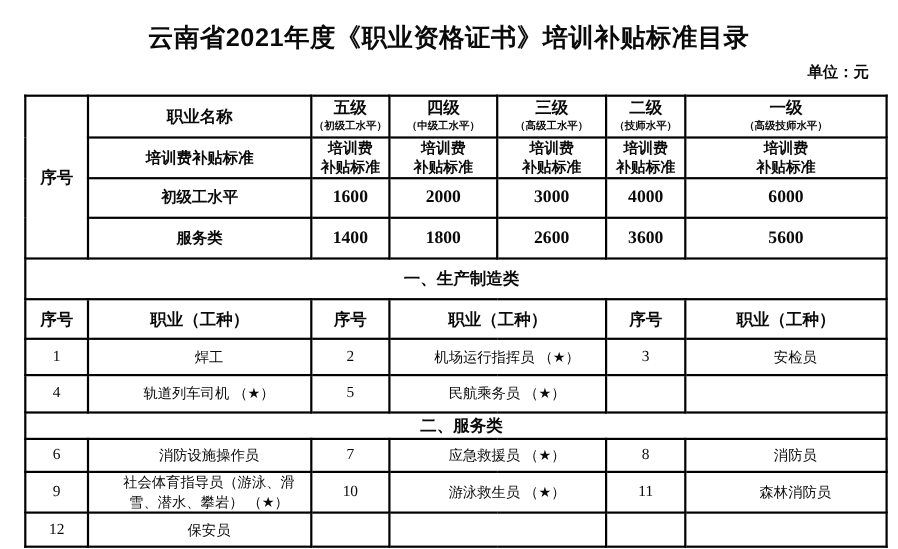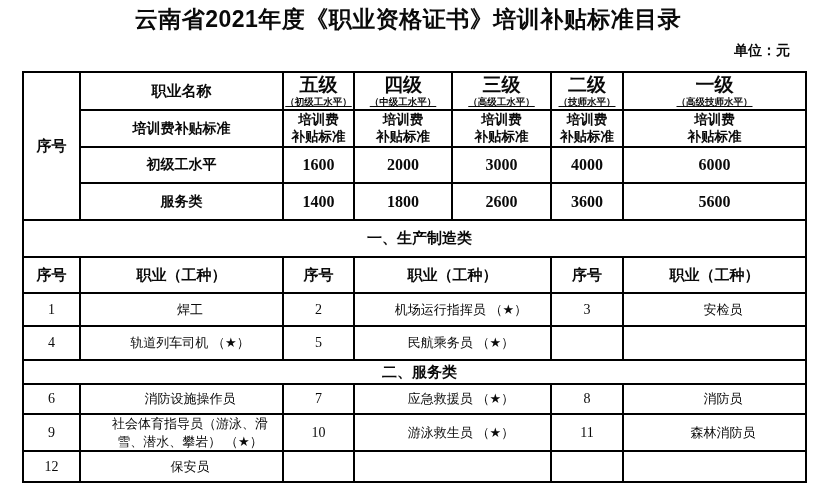--- a/index.html
+++ b/index.html
@@ -5,21 +5,21 @@
   * { margin: 0; padding: 0; box-sizing: border-box; }
   html, body { width: 816px; height: 499px; background: #ffffff; overflow: hidden; }
   body {
     font-family: "Liberation Sans", "DejaVu Sans", sans-serif;
     color: #0a0a0a;
   }
   .page { width: 816px; height: 499px; position: relative; }
 
   .title {
     text-align: center;
-    margin-top: 4px;
+    margin-top: 19px;
     font-size: 23px;
     font-weight: bold;
     letter-spacing: 0.5px;
     font-family: "Liberation Sans", "DejaVu Sans", sans-serif;
   }
   .unit {
     position: absolute;
     top: 38px;
     right: 26px;
     font-size: 14px;
@@ -37,22 +37,22 @@
   }
   table.grid td {
     border: 2px solid #000;
     vertical-align: middle;
     text-align: center;
     overflow: hidden;
   }
 
   
   td.hdr { font-weight: bold; font-size: 15px; }
-  .lv-name { font-size: 19px; font-weight: bold; line-height: 1.1; }
-  .lv-sub  { font-size: 9.5px; font-weight: bold; line-height: 1.2; text-decoration: underline; }
+  .lv-name { font-size: 15px; font-weight: bold; line-height: 1.1; font-family: Liberation Mono, monospace; }
+  .lv-sub  { font-size: 9.5px; font-weight: bold; line-height: 1.2; }
   td.fee { font-weight: bold; font-size: 13.5px; line-height: 1.25; }
 
   
   td.val {
     font-family: "Liberation Serif", "DejaVu Serif", serif;
     font-weight: bold;
     font-size: 16px;
   }
 
   

